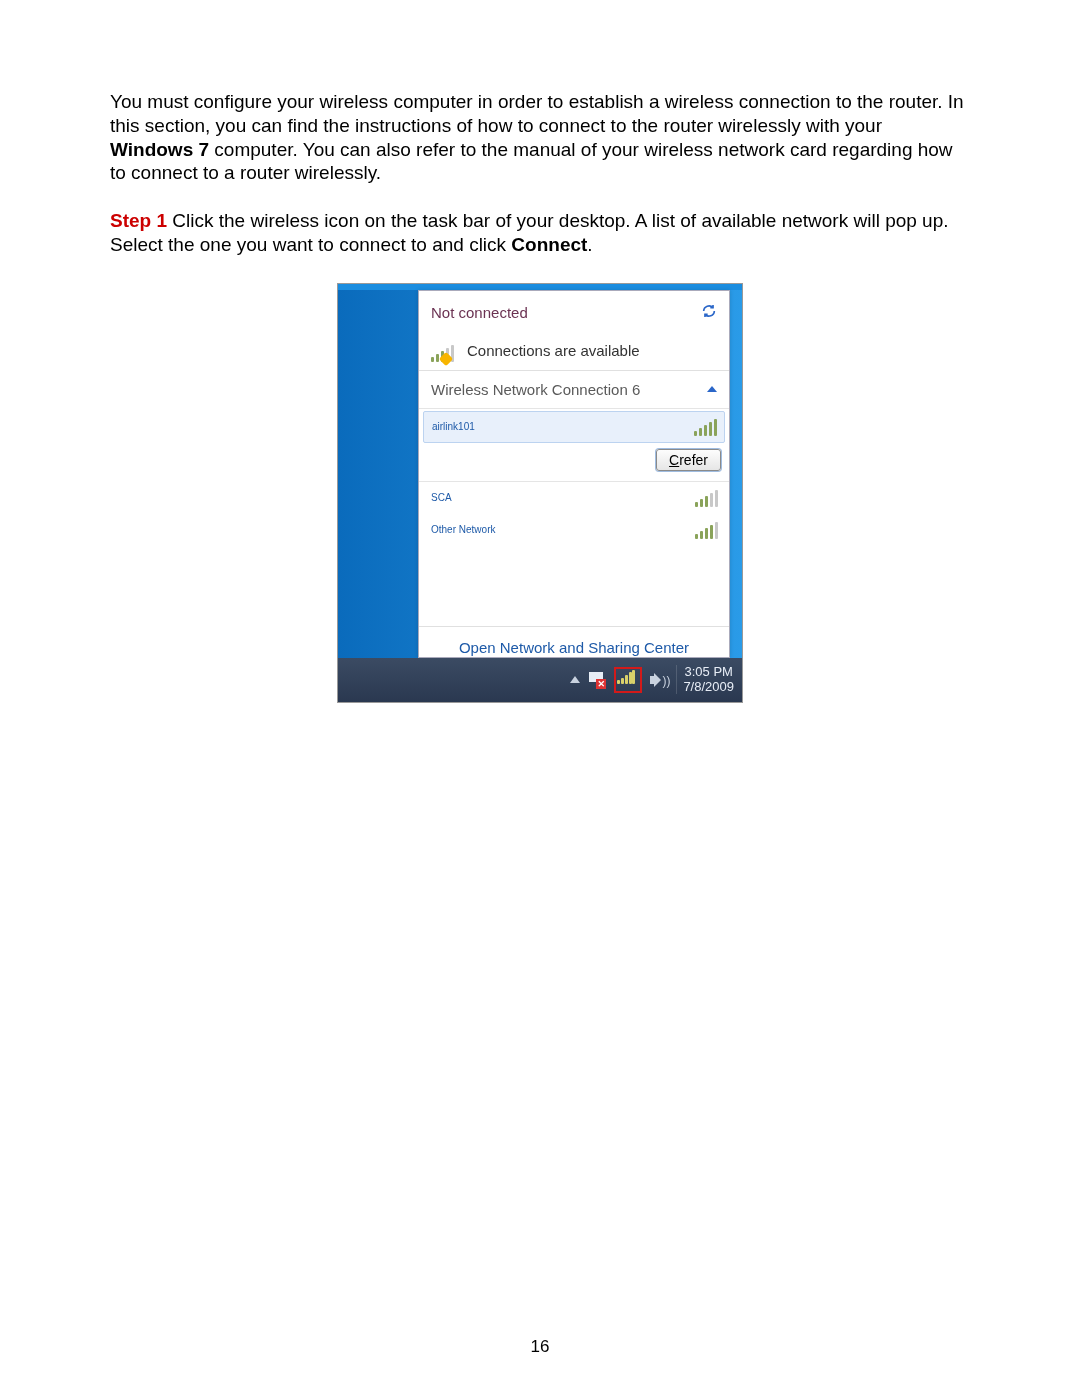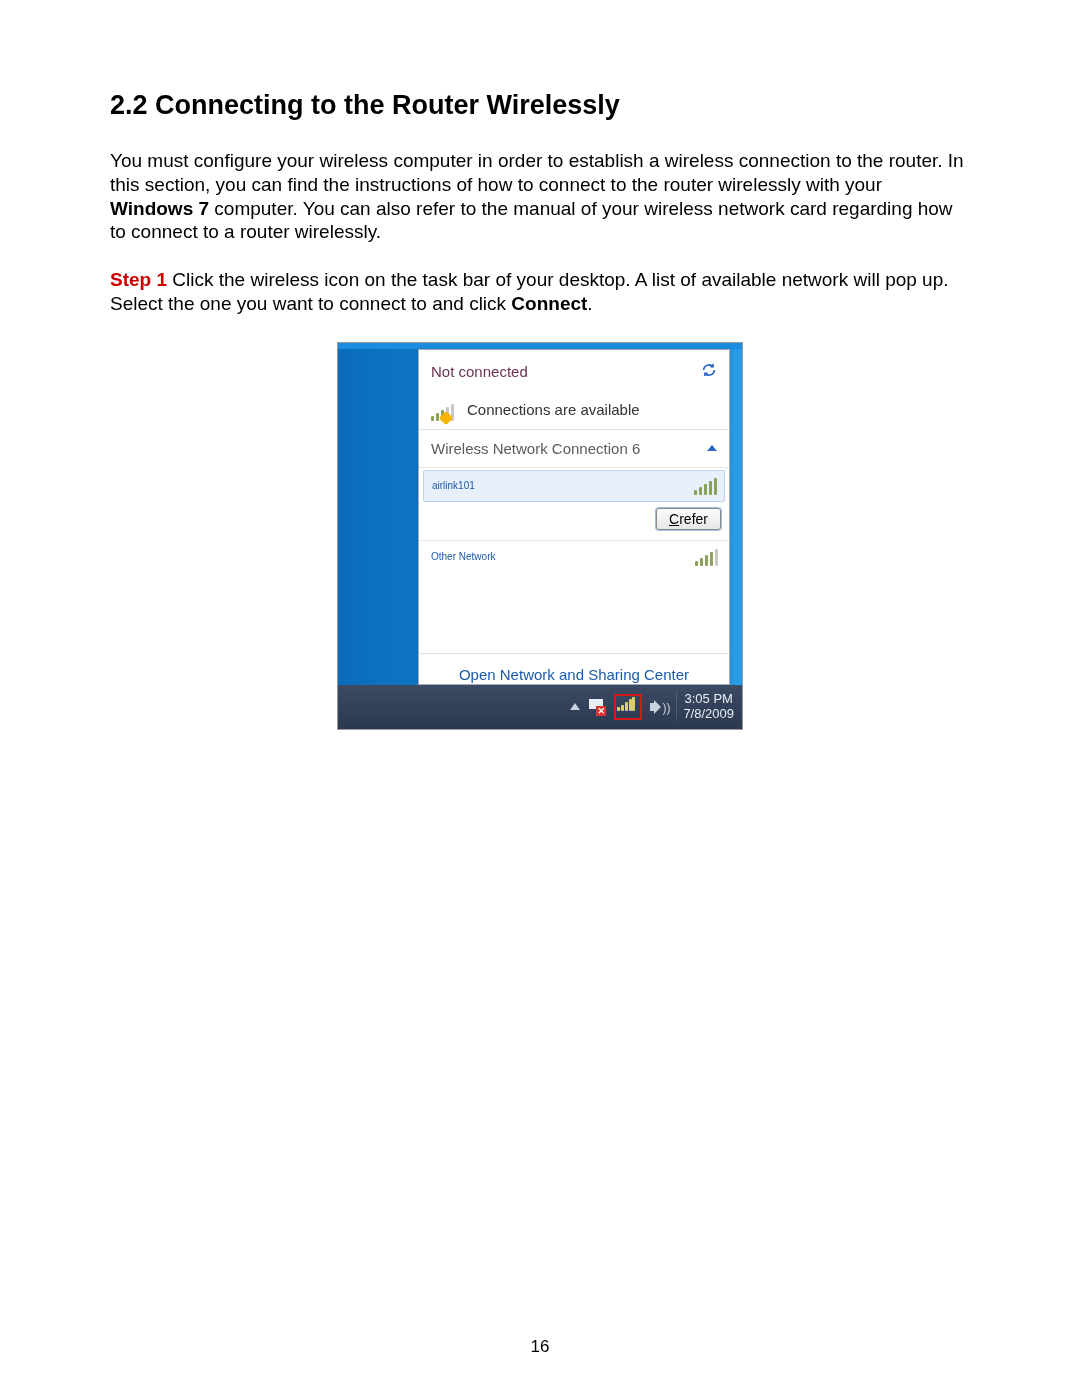--- a/index.html
+++ b/index.html
@@ -201,21 +201,20 @@
     bottom: 40px;
     left: 0; right: 0;
     text-align: center;
     font-size: 17px;
   }
 </style>
 </head>
 <body>
 
 <div class="page">
-  <h2 class="section-heading">2.2 Connecting to the Router Wirelessly</h2>
 
   <p class="body-text">
     <span>You must configure your wireless computer in order to establish a wireless connection to the router. In this section, you can find the instructions of how to connect to the router wirelessly with your </span><span class="bold">Windows 7</span><span> computer. You can also refer to the manual of your wireless network card regarding how to connect to a router wirelessly.</span>
   </p>
 
   <p class="body-text">
     <span class="red-bold">Step 1</span><span> Click the wireless icon on the task bar of your desktop. A list of available network will pop up. Select the one you want to connect to and click </span><span class="bold">Connect</span><span>.</span>
   </p>
 
   <div class="screenshot">
@@ -259,20 +258,30 @@
               <span class="bar b3"></span>
               <span class="bar b4"></span>
               <span class="bar b5"></span>
           </span>
         </div>
         <div class="connect-row">
           <button class="connect-btn"><u>C</u><span>refer</span></button>
         </div>
 
         <div class="net-item">
+          <span>SCA</span>
+          <span class="sig-icon">
+            <span class="bar b1"></span>
+              <span class="bar b2"></span>
+              <span class="bar b3"></span>
+              <span class="bar b4 off"></span>
+              <span class="bar b5 off"></span>
+          </span>
+        </div>
+        <div class="net-item">
           <span>Other Network</span>
           <span class="sig-icon">
             <span class="bar b1"></span>
               <span class="bar b2"></span>
               <span class="bar b3"></span>
               <span class="bar b4"></span>
               <span class="bar b5 off"></span>
           </span>
         </div>
 

